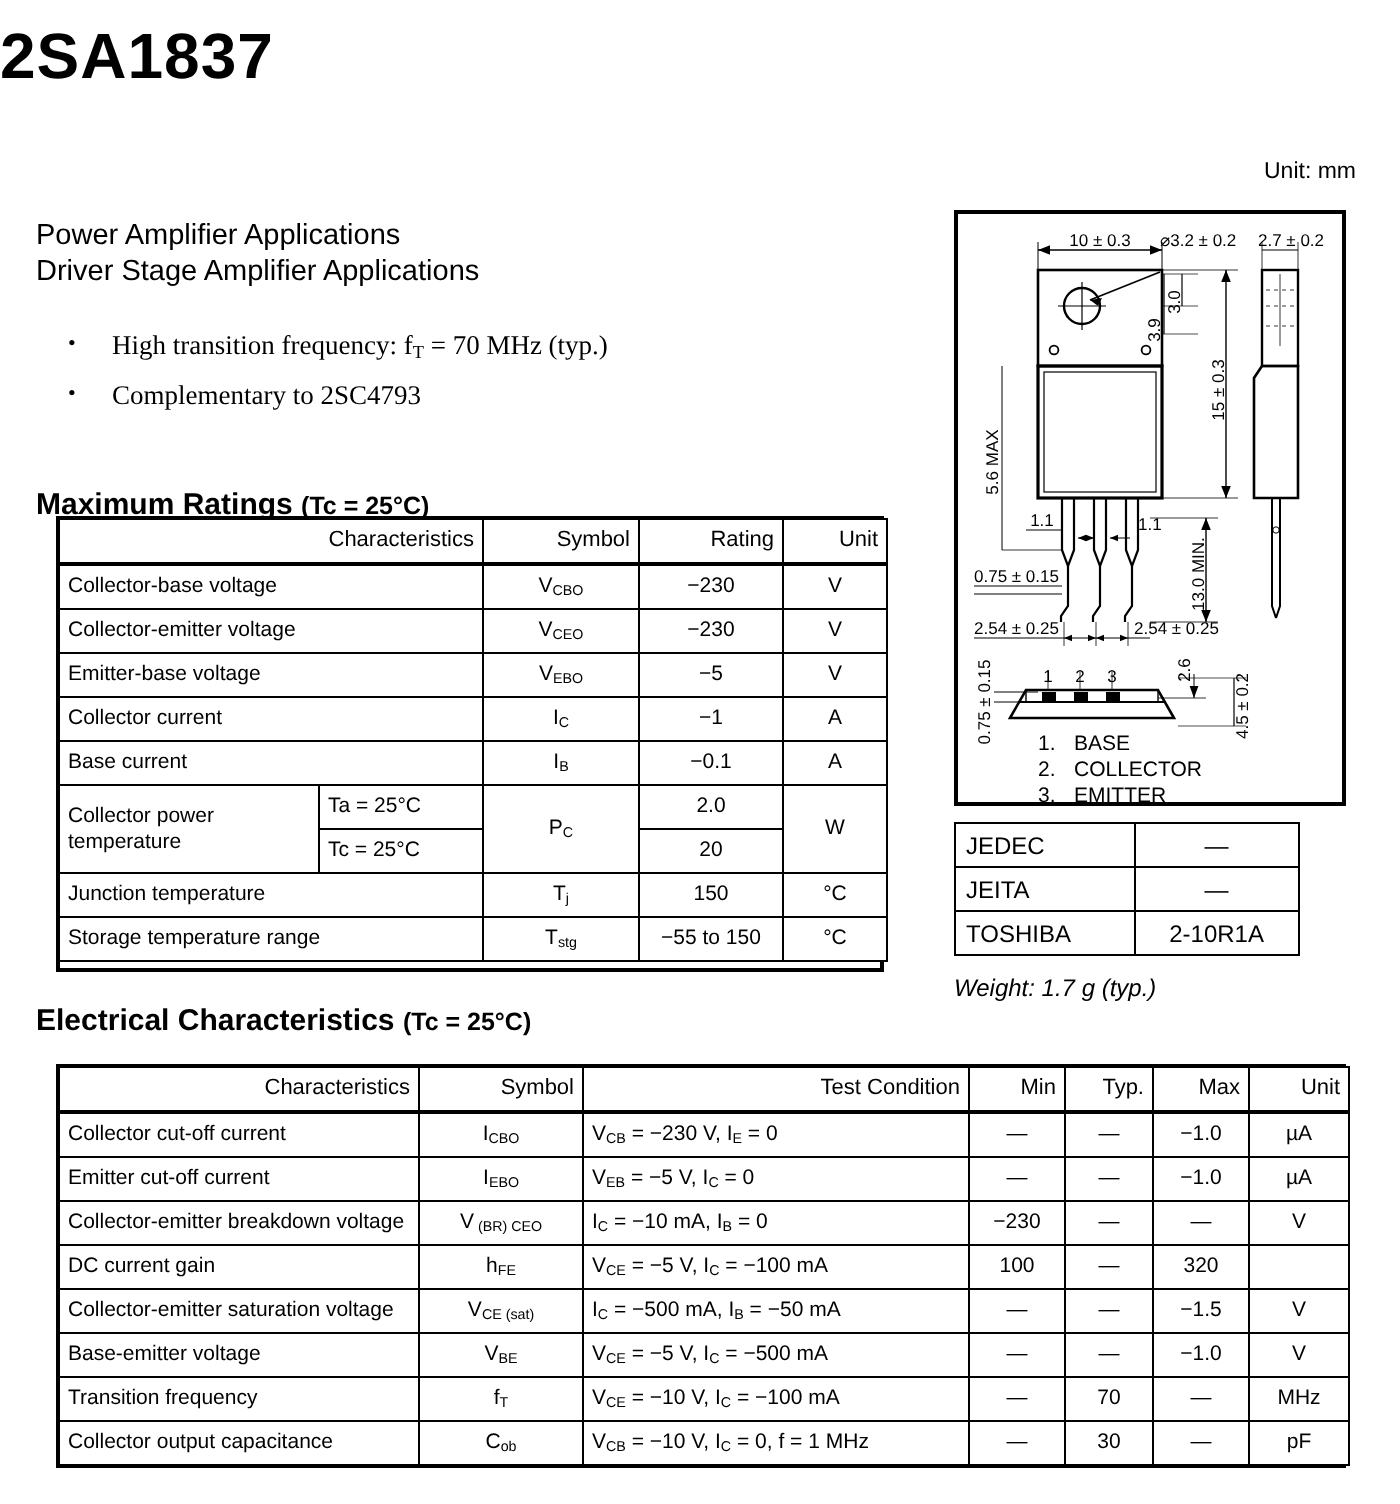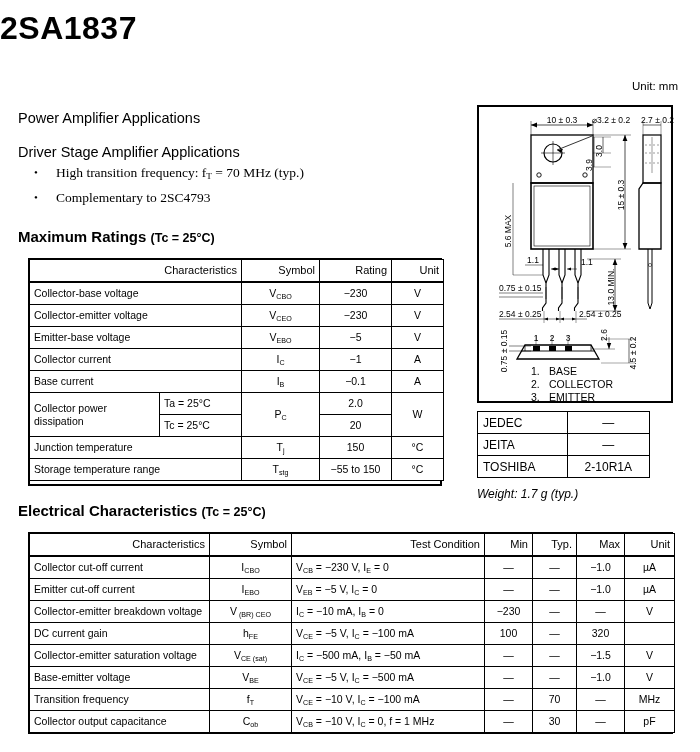--- a/index.html
+++ b/index.html
@@ -32,21 +32,21 @@
   }
 
   
   .app-line {
     position: absolute;
     left: 18px;
     font-size: 14.5px;
     margin-top: 42px;
   }
   #app-line-1 { top: 68px; }
-  #app-line-2 { top: 102px; text-align: center; }
+  #app-line-2 { top: 86px; text-align: center; }
 
   
   #unit-label {
     position: absolute;
     right: 22px;
     top: 80px;
     font-size: 11.5px;
   }
 
   
@@ -75,21 +75,21 @@
   .section-heading {
     position: absolute;
     left: 18px;
     font-size: 15px;
     font-weight: bold;
   }
   .section-heading .cond {
     font-size: 12.5px;
     font-weight: bold;
   }
-  #heading-max { top: 228px; }
+  #heading-max { top: 244px; }
   #heading-elec { top: 502px; }
 
   
   table.dstable {
     position: absolute;
     border-collapse: collapse;
     background: #fff;
     table-layout: fixed;
   }
   table.dstable td, table.dstable th {
@@ -124,21 +124,20 @@
   
   #pkg-frame {
     position: absolute;
     left: 477px;
     top: 105px;
     width: 196px;
     height: 298px;
     border: 2px solid #000;
     box-sizing: border-box;
     background: #fff;
-    padding-left: 12px;
   }
   #pkg-svg { display: block; }
 
   
   #tbl-pkgid {
     position: absolute;
     left: 477px;
     top: 411px;
     width: 173px;
     border-collapse: collapse;
@@ -221,21 +220,21 @@
             <td class="c">−1</td>
             <td class="c">A</td>
           </tr>
           <tr>
             <td class="l" colspan="2">Base current</td>
             <td class="c">I<sub>B</sub></td>
             <td class="c">−0.1</td>
             <td class="c">A</td>
           </tr>
           <tr>
-            <td class="l" rowspan="2">Collector power dissipation</td>
+            <td class="l" rowspan="2">Collector power temperature</td>
             <td class="l">Ta = 25°C</td>
             <td class="c" rowspan="2">P<sub>C</sub></td>
             <td class="c">2.0</td>
             <td class="c" rowspan="2">W</td>
           </tr>
           <tr>
             <td class="l">Tc = 25°C</td>
             <td class="c">20</td>
           </tr>
           <tr>

